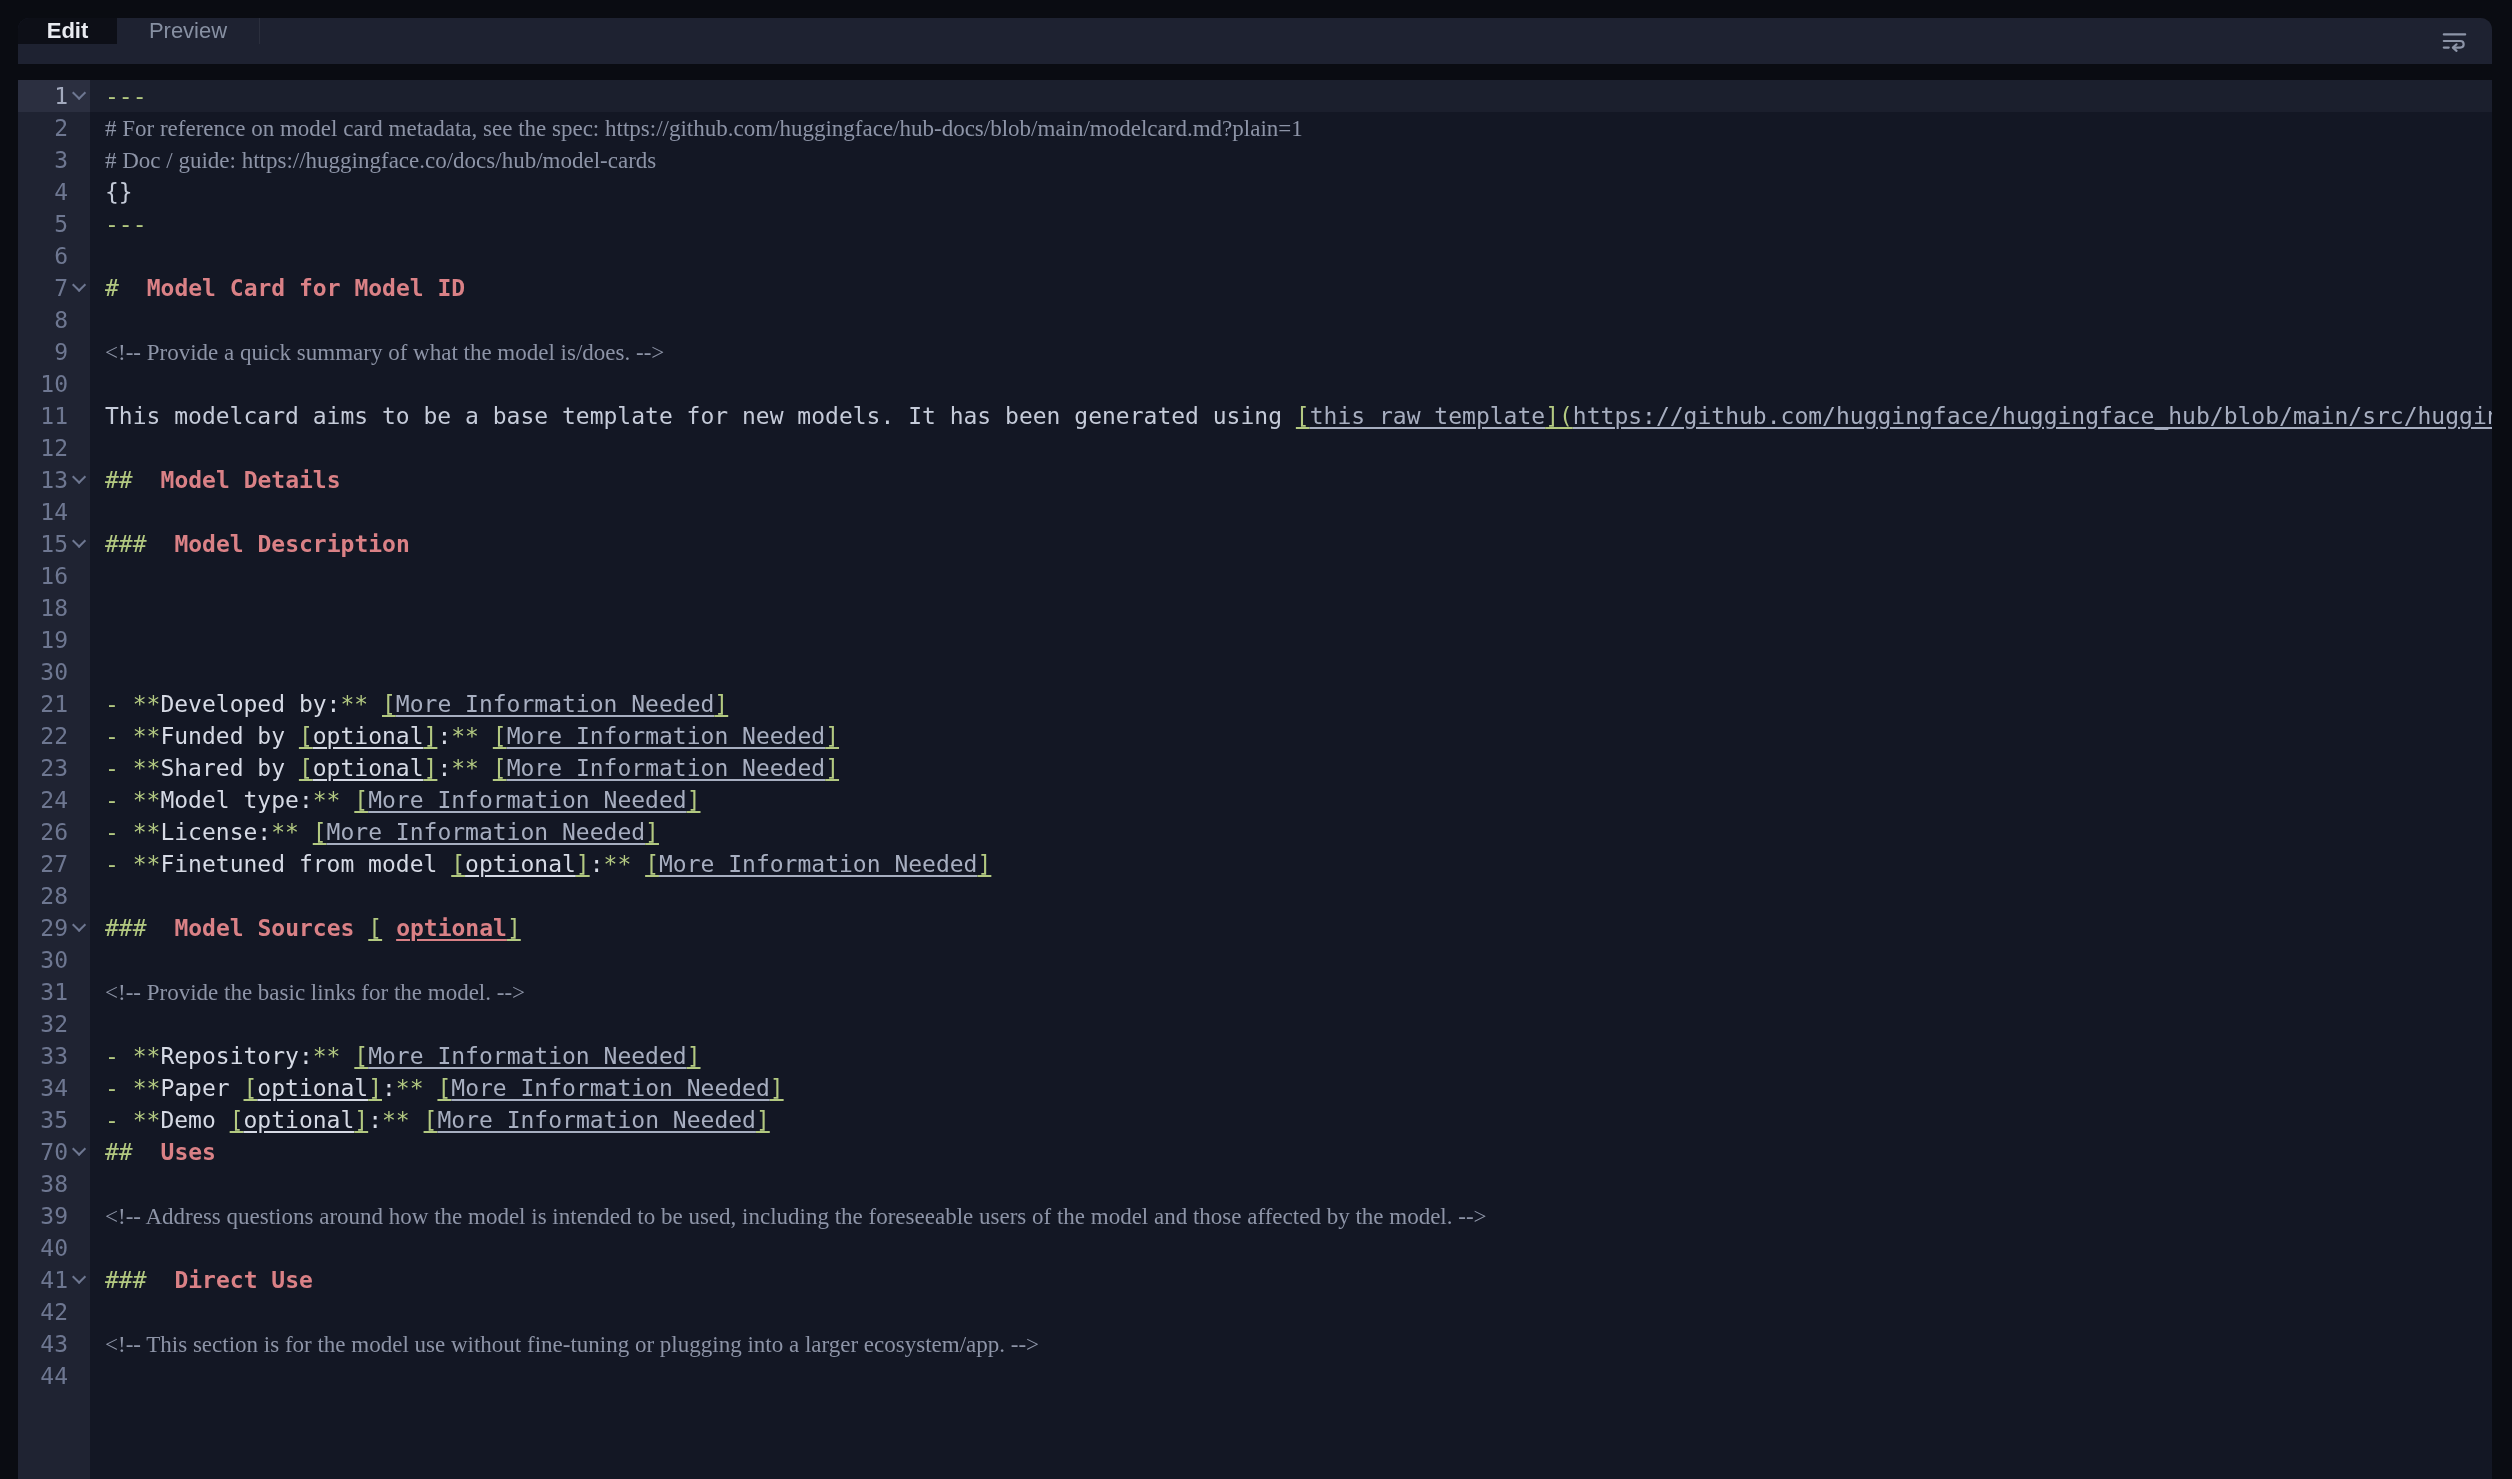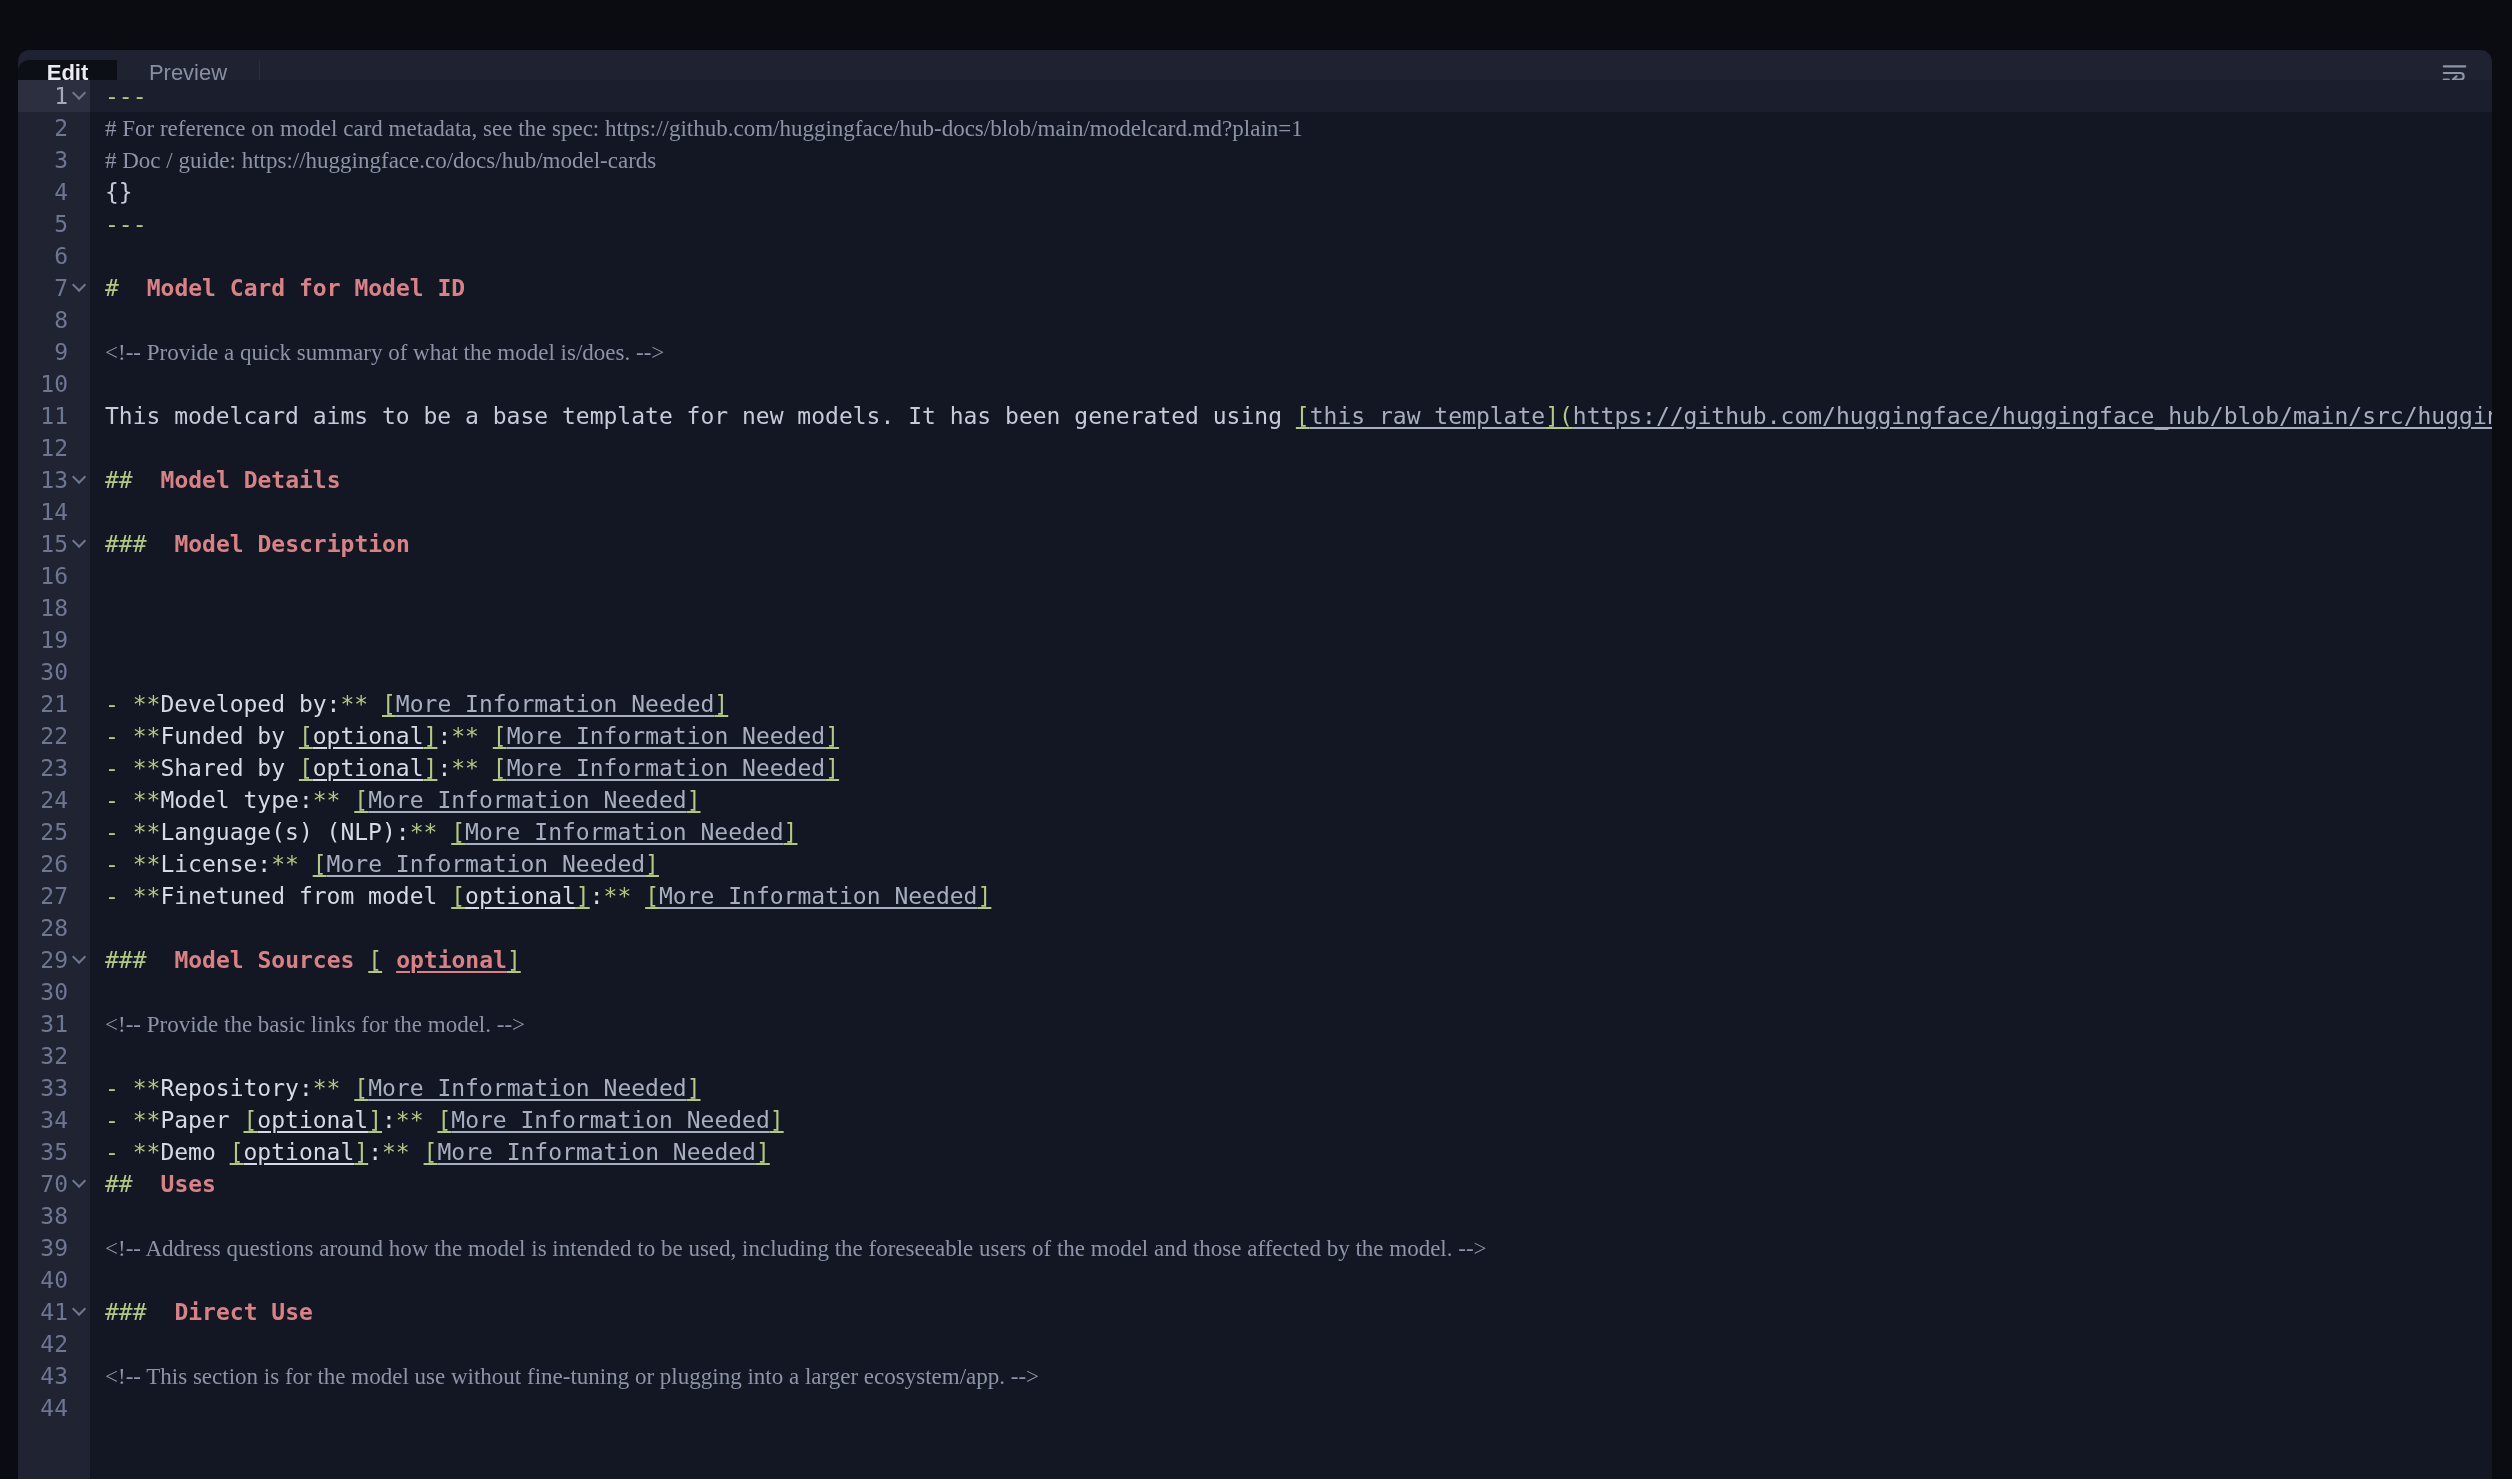--- a/index.html
+++ b/index.html
@@ -16,21 +16,21 @@
   body{
     width:2512px;height:1479px;overflow:hidden;position:relative;
     background:var(--c-page);
     font-family:"Liberation Sans", sans-serif;
   }
   
   .tabbar{
     position:absolute;left:18px;top:18px;right:20px;height:46px;
     background:var(--c-bar);
     border-radius:11.5px 11.5px 0 0;
-    display:flex;align-items:center;margin-top:32px;
+    display:flex;align-items:flex-start;
   }
   .tab{
     display:flex;align-items:center;justify-content:center;
     font-size:22px;color:var(--c-tab-inactive);
     cursor:pointer;user-select:none;
   }
   .tab.edit{
     width:99px;background:var(--c-tab-active-bg);
     border-radius:11.5px 0 0 0;
     color:var(--c-tab-text);font-weight:bold;
@@ -270,27 +270,20 @@
       </div>
       <div class="line">
         <div class="gcell">
           <span class="num">24</span>
           <span class="chevbox"></span>
         </div>
         <div class="ccell"><span class="s-g">- </span><span class="s-g">**</span><span class="s-b">Model type:</span><span class="s-g">**</span><span class="s-t"> </span><span class="s-g s-u">[</span><span class="s-l s-u">More Information Needed</span><span class="s-g s-u">]</span></div>
       </div>
       <div class="line">
         <div class="gcell">
-          <span class="num">25</span>
-          <span class="chevbox"></span>
-        </div>
-        <div class="ccell"><span class="s-g">- </span><span class="s-g">**</span><span class="s-b">Language(s) (NLP):</span><span class="s-g">**</span><span class="s-t"> </span><span class="s-g s-u">[</span><span class="s-l s-u">More Information Needed</span><span class="s-g s-u">]</span></div>
-      </div>
-      <div class="line">
-        <div class="gcell">
           <span class="num">26</span>
           <span class="chevbox"></span>
         </div>
         <div class="ccell"><span class="s-g">- </span><span class="s-g">**</span><span class="s-b">License:</span><span class="s-g">**</span><span class="s-t"> </span><span class="s-g s-u">[</span><span class="s-l s-u">More Information Needed</span><span class="s-g s-u">]</span></div>
       </div>
       <div class="line">
         <div class="gcell">
           <span class="num">27</span>
           <span class="chevbox"></span>
         </div>

